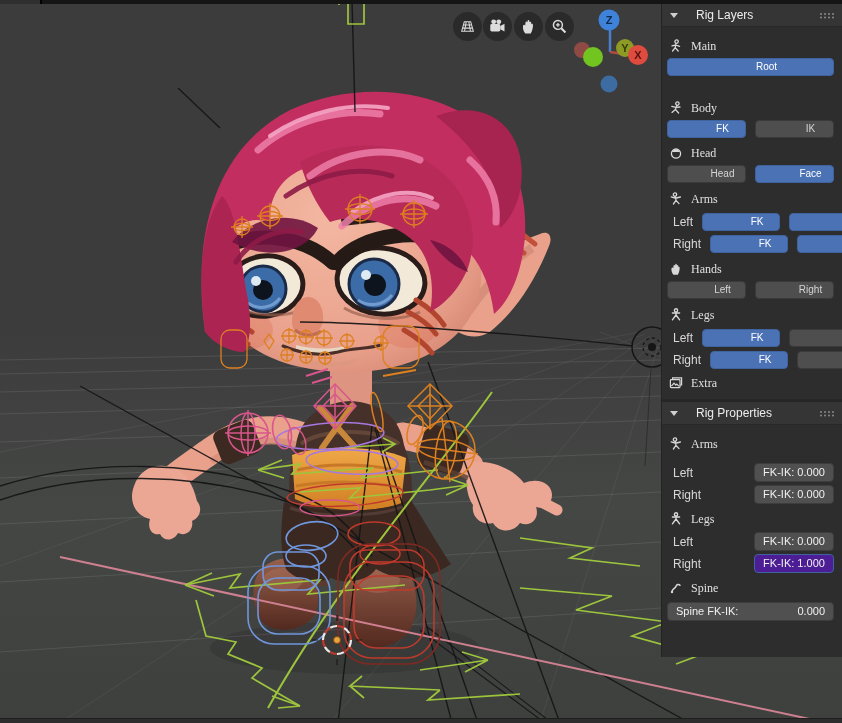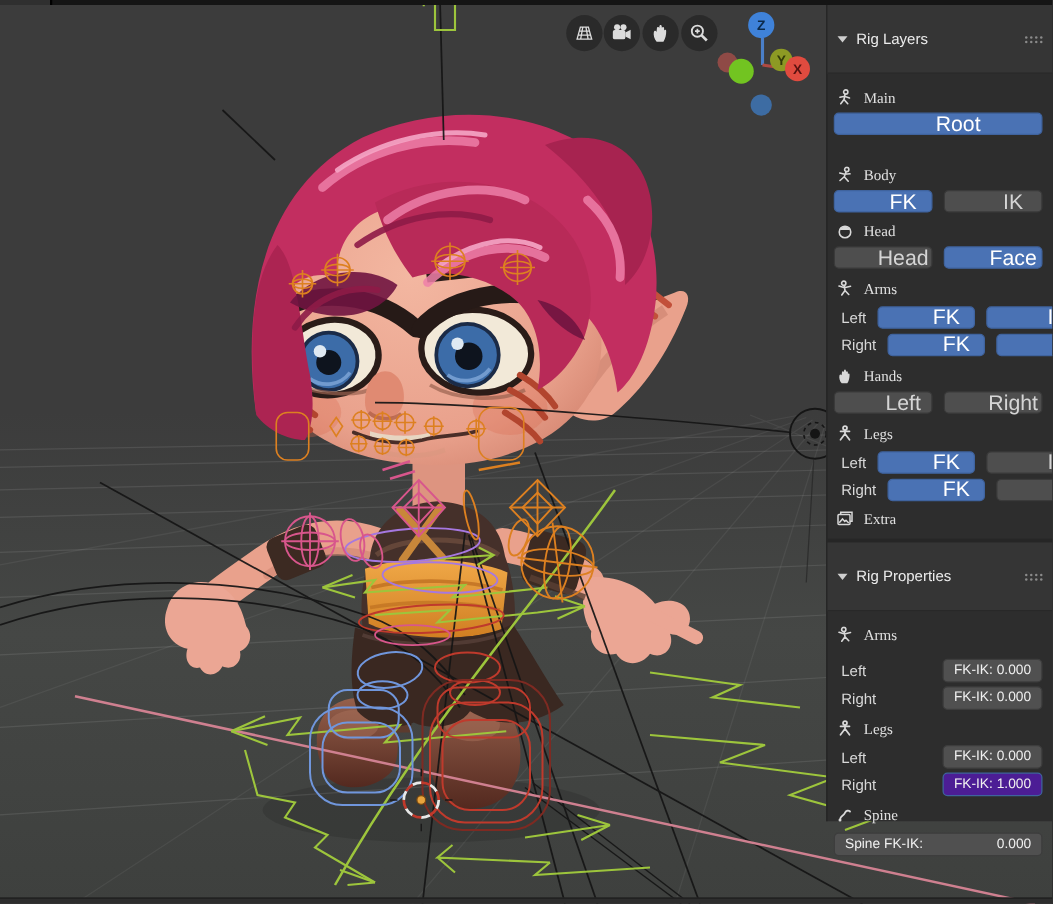--- a/index.html
+++ b/index.html
@@ -13,31 +13,31 @@
   #vp{position:absolute;left:0;top:0;width:842px;height:723px;}
   
   .vbtn{position:absolute;top:12px;width:29px;height:29px;border-radius:50%;background:rgba(38,38,38,.82);
         display:flex;align-items:center;justify-content:center;z-index:30;}
   
   #gizmo{position:absolute;left:572px;top:6px;width:78px;height:88px;z-index:30;}
   #gizmo text{font-family:"Liberation Sans",sans-serif;font-size:11px;font-weight:bold;}
   
   #sidebar{position:absolute;left:661px;top:4px;width:181px;height:653px;background:#2d2d2d;
            border-left:1px solid #232323;z-index:35;color:#d8d8d8;font-size:12px;}
-  .phead{height:22px;background:#353535;display:flex;align-items:center;gap:7px;padding:16px 8px;border-bottom:1px solid #282828;}
+  .phead{height:22px;background:#353535;display:flex;align-items:center;gap:18px;padding:0 8px;border-bottom:1px solid #282828;}
   .phead .tri{width:0;height:0;border-left:4px solid transparent;border-right:4px solid transparent;border-top:5px solid #cfcfcf;}
   .phead .ptitle{flex:1;color:#ececec;font-size:12px;}
   .pgap{height:3px;background:#262626;}
   .pbody{padding-top:9px;}
   .sec{display:flex;align-items:center;gap:8px;height:20px;padding:0 7px;color:#e0e0e0;font-family:Liberation Serif, serif;}
   .sec svg{flex:0 0 auto;}
   .pair{display:flex;gap:9px;margin:2px 9px 5px 5px;}
   .pair .btn{flex:1;}
   .btn{height:16px;border-radius:4px;background:#4e4e4e;border:1px solid #3a3a3a;color:#d5d5d5;
-       font-size:17px;display:flex;align-items:center;justify-content:center;line-height:1;padding-left:32px;}
+       font-size:10px;display:flex;align-items:center;justify-content:center;line-height:1;padding-left:32px;}
   .btn.on{background:#4a72b4;border-color:#3f639e;color:#fff;}
   .lrow{display:flex;align-items:center;gap:9px;height:17px;margin:0 9px 5px 11px;}
   .lrow .lbl{flex:1;color:#d8d8d8;}
   .lrow .btn{width:44px;flex:0 0 auto;}
   .lrow .slider{width:78px;flex:0 0 auto;}
   .slider{height:17px;border-radius:4px;background:#505050;border:1px solid #3d3d3d;color:#f0f0f0;
           font-size:11px;display:flex;align-items:center;justify-content:center;line-height:1;}
   .slider.on{background:#4c1d95;border-color:#3f639e;}
   .spineslider{display:flex;align-items:center;justify-content:space-between;padding:0 8px;margin:2px 9px 0 5px;height:17px;}
   .mt2{margin-top:2px}.mt4{margin-top:4px}.mt6{margin-top:6px}.mt7{margin-top:7px}

